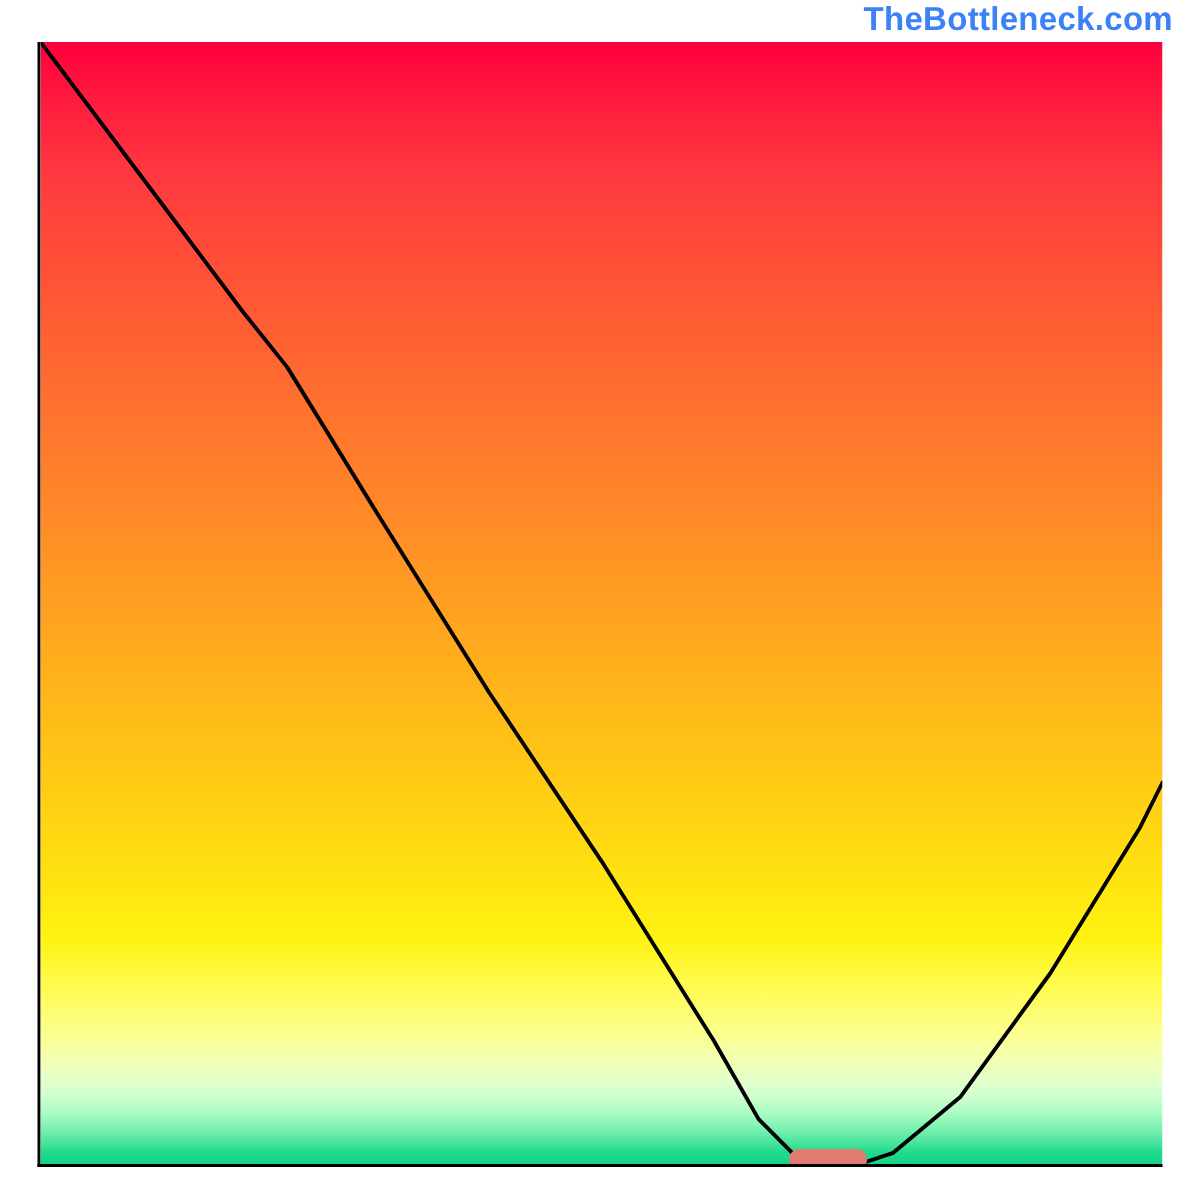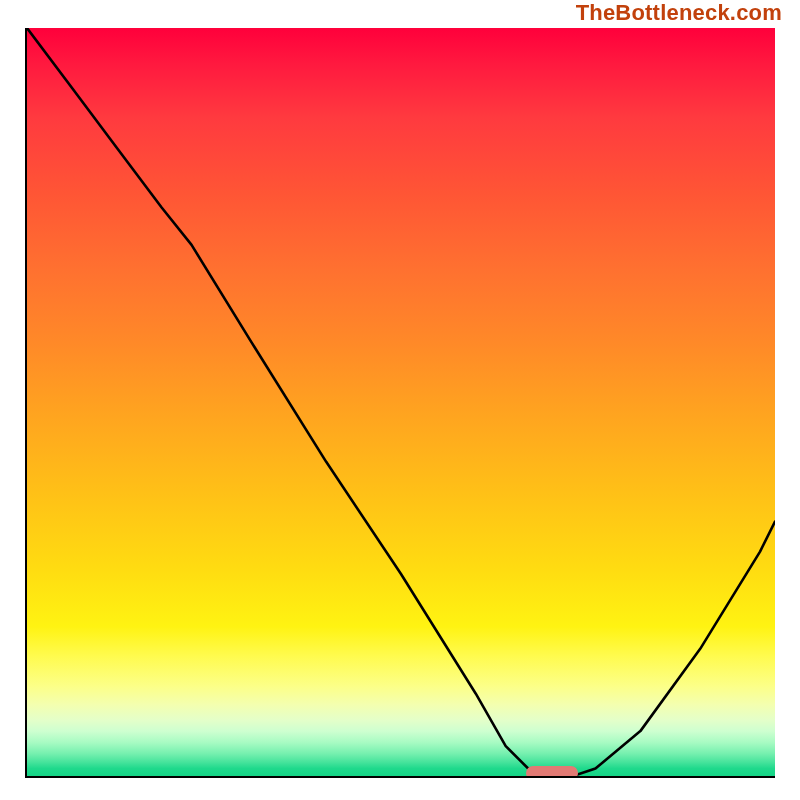--- a/index.html
+++ b/index.html
@@ -14,21 +14,21 @@
     position:relative;
     width:800px;
     height:800px;
   }
   .watermark{
     position:absolute;
     top:0;
     right:18px;
     font-size:22px;
     font-weight:600;
-    color:#c2410c;
+    color:#3b82f6;
     letter-spacing:0.2px;
   }
   .plot{
     position:absolute;
     left:25px;
     top:28px;
     width:750px;
     height:750px;
     box-sizing:border-box;
     border-left:2.5px solid #000;

